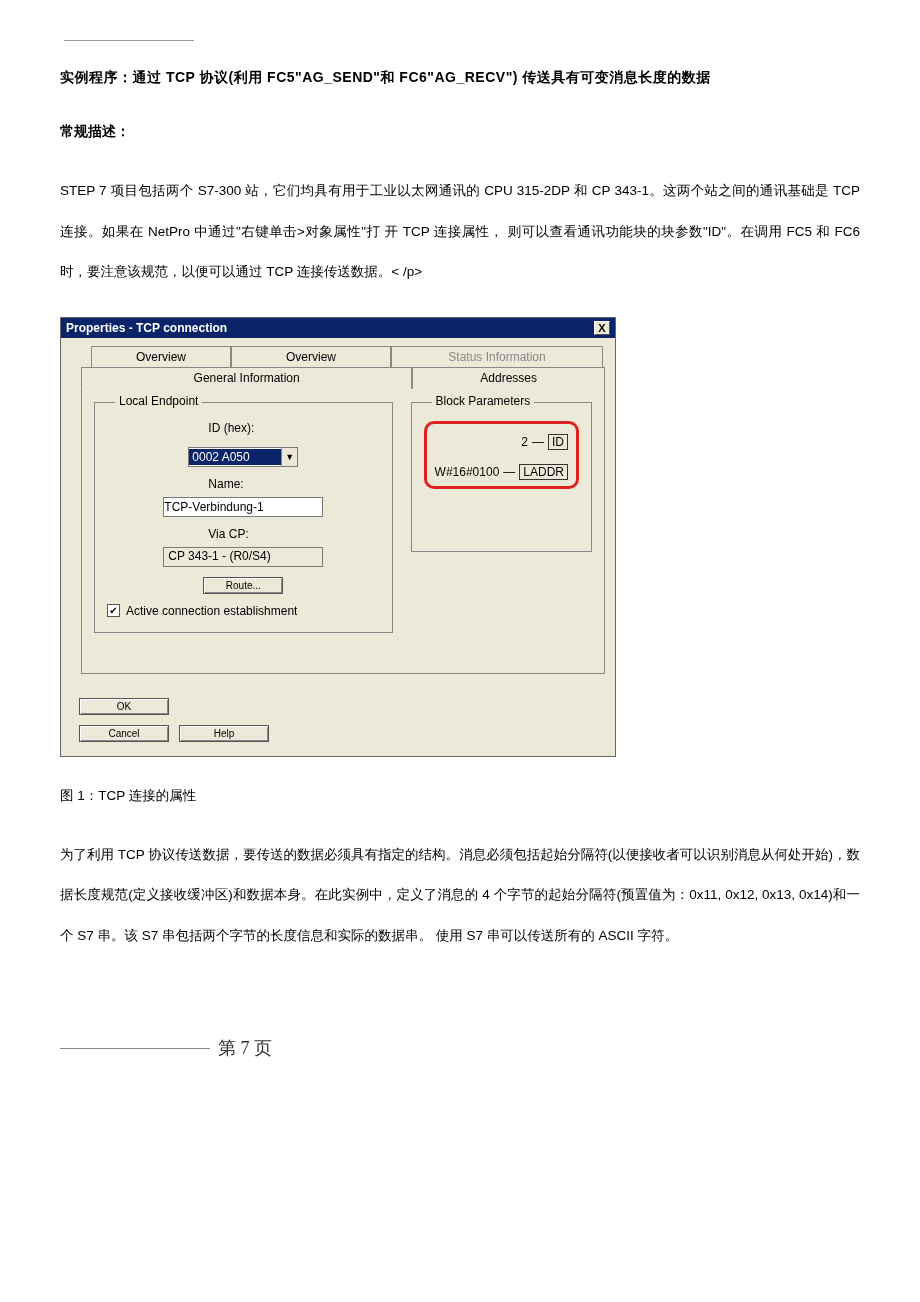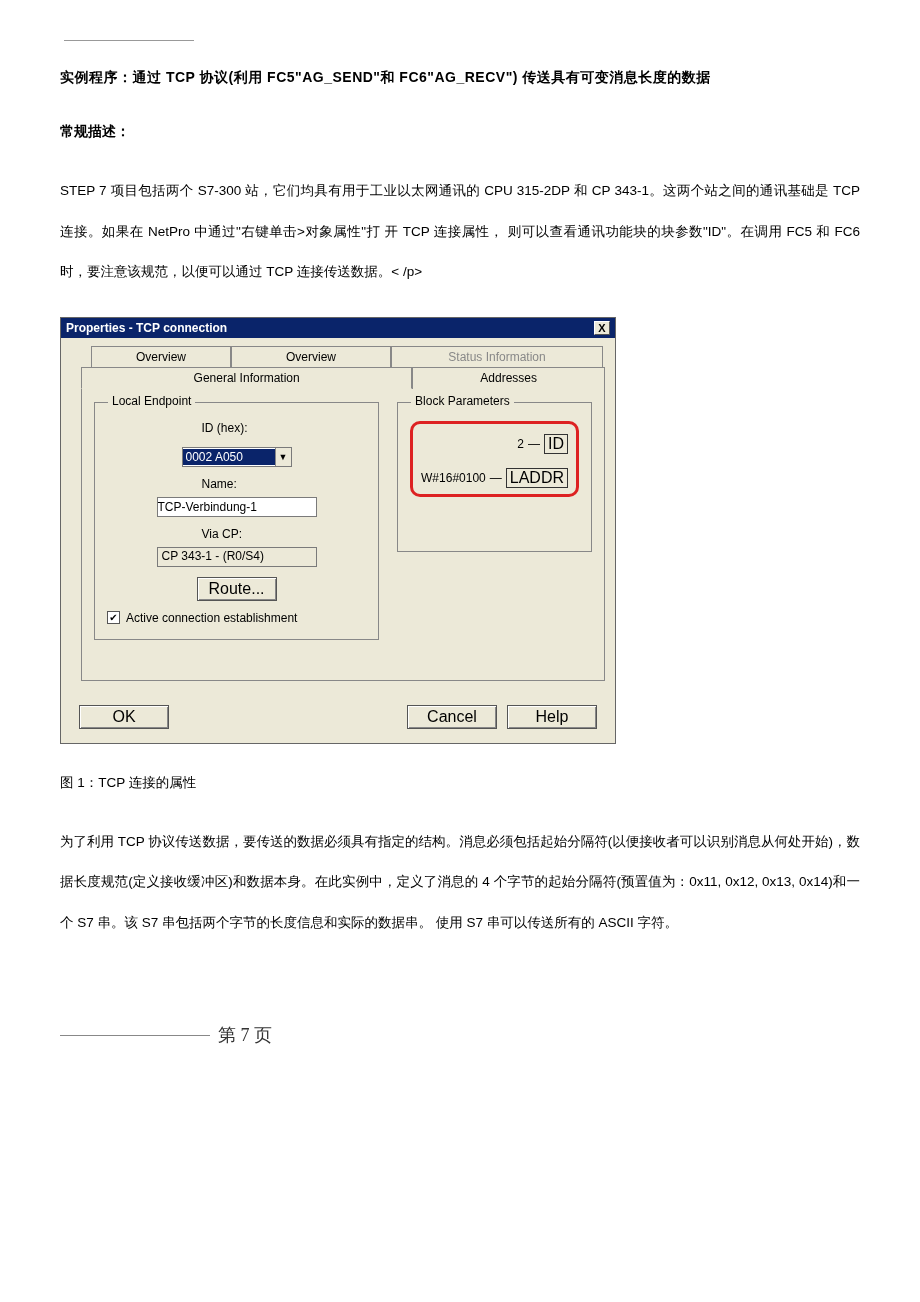--- a/index.html
+++ b/index.html
@@ -92,21 +92,21 @@
     margin-top:-1px;
   }
   .fieldset {
     border:1px solid #888;
     padding:18px 12px 14px 12px;
     position:relative;
   }
   .fs-legend {
     position:absolute;
     top:-9px;
-    left:13px;
+    left:20px;
     background:#ece9d8;
     padding:0 4px;
     font-size:12px;
   }
   .form-row {
     display:flex;
     align-items:center;
     margin-bottom:10px;
     gap:6px;
     flex-direction:column;
@@ -150,21 +150,21 @@
     padding:1px 4px;
     font-size:12px;
     width:160px;
   }
   .btn {
     border:1px solid #555;
     background:#ece9d8;
     padding:2px 0;
     width:80px;
     text-align:center;
-    font-size:16px;
+    font-size:10px;
     box-shadow: inset 1px 1px 0 #fff, inset -1px -1px 0 #888;
   }
   .btn-wide { width:90px; }
   .checkbox-row {
     display:flex;
     align-items:center;
     gap:6px;
     margin-top:10px;
     font-size:12px;
   }
@@ -194,28 +194,29 @@
   }
   .bp-row {
     display:flex;
     align-items:center;
     gap:4px;
     font-size:12px;
   }
   .bp-box {
     border:1px solid #333;
     padding:0 3px;
-    font-size:16px;
+    font-size:12px;
     background:#ece9d8;
   }
   .dialog-footer {
     display:flex;
     justify-content:space-between;
     padding:10px 18px 14px 18px;
     gap:10px;
+    flex-direction:column;
   }
   .caption {
     font-size:13.5px;
     margin-bottom:30px;
   }
   .footer {
     margin-top:80px;
     display:flex;
     align-items:center;
     gap:8px;

